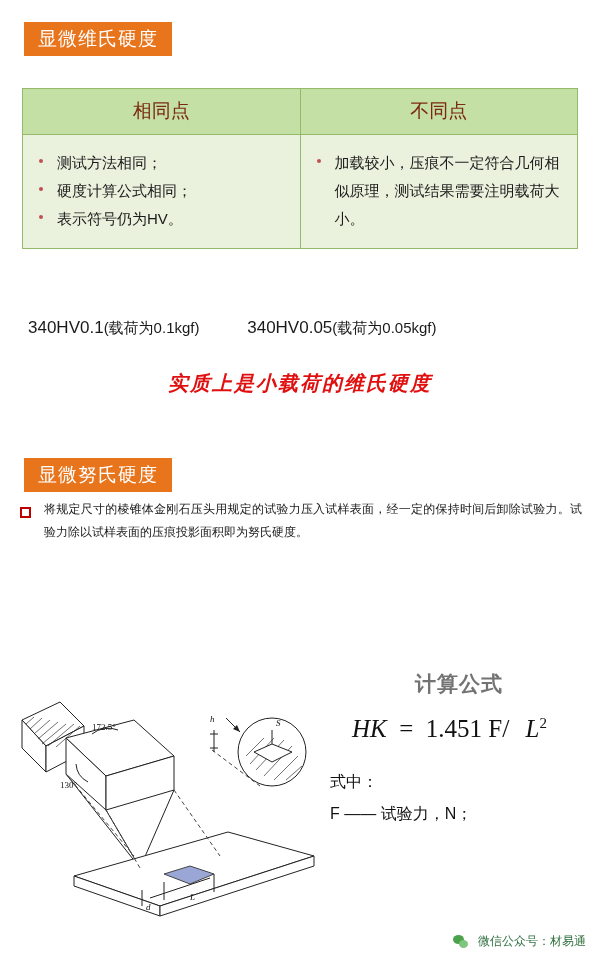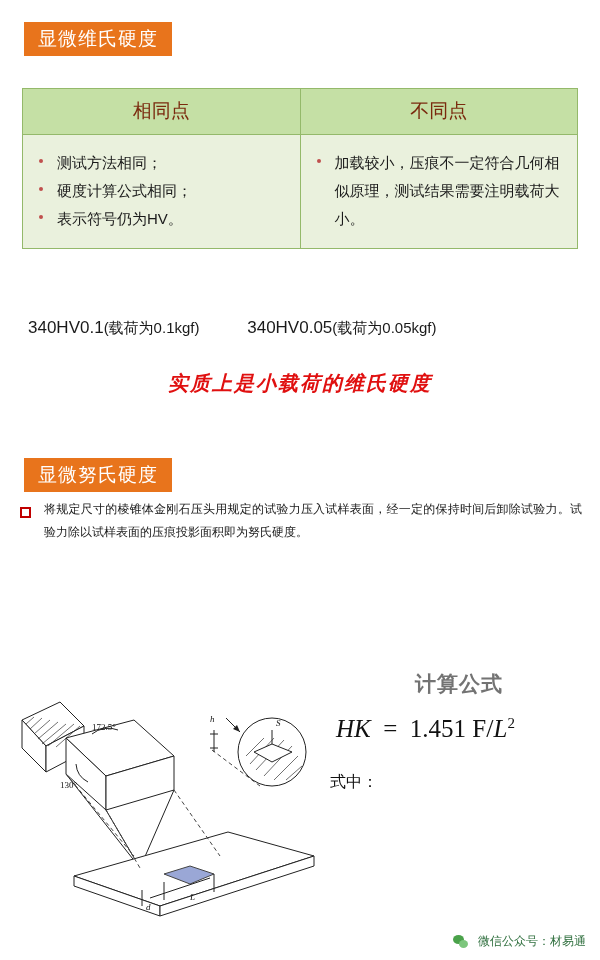--- a/index.html
+++ b/index.html
@@ -139,21 +139,21 @@
     letter-spacing: 1px;
   }
   .formula-main {
     font-family: "Liberation Serif", serif;
     font-size: 25px;
     color: #111;
     text-align: left;
     margin-left: 6px;
     white-space: nowrap;
   }
-  .formula-main i { font-style: italic; }
+  .formula-main i { font-style: italic; margin-left: 16px; }
   .legend {
     margin-top: 22px;
     font-size: 16px;
     color: #111;
     line-height: 2.0;
   }
   .legend .row { white-space: nowrap; }
   .legend .wrap2 { white-space: normal; }
 
   
@@ -323,20 +323,25 @@
   <div class="formula-block">
     <div class="formula-title">计算公式</div>
     <div class="formula-main">
       <i>HK</i>
       &nbsp;<span>=</span>&nbsp;
       <span>1.451</span>
       <span>F</span><span style="font-size:26px;">/</span><i>L</i><sup style="font-size:15px;">2</sup>
     </div>
     <div class="legend">
       <div class="row">式中：</div>
+      <div class="row">
+        <span>F</span>
+        <span>——</span>
+        <span>试验力，N；</span>
+      </div>
     </div>
   </div>
 
   <div class="footer">
     <span class="wx-icon"></span>
     <span>微信公众号：材易通</span>
   </div>
 
 </div>
 

